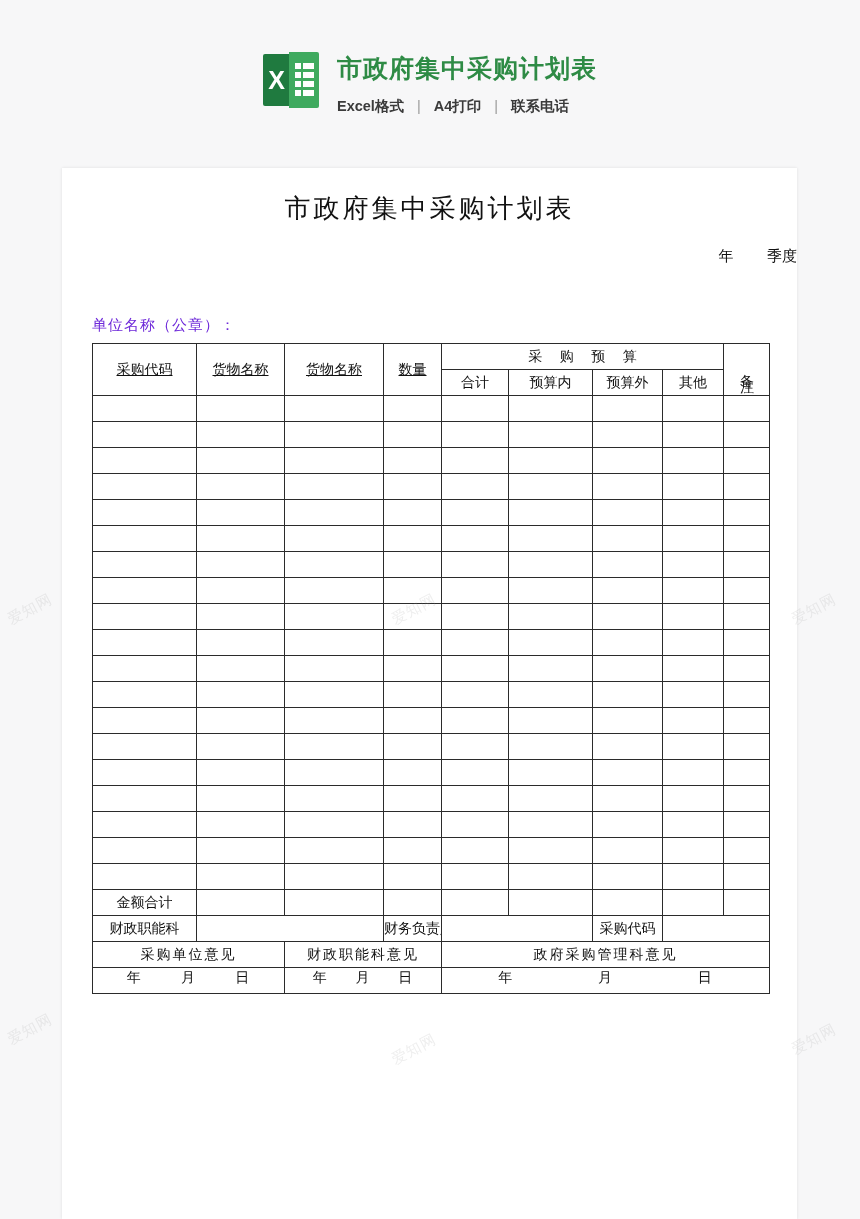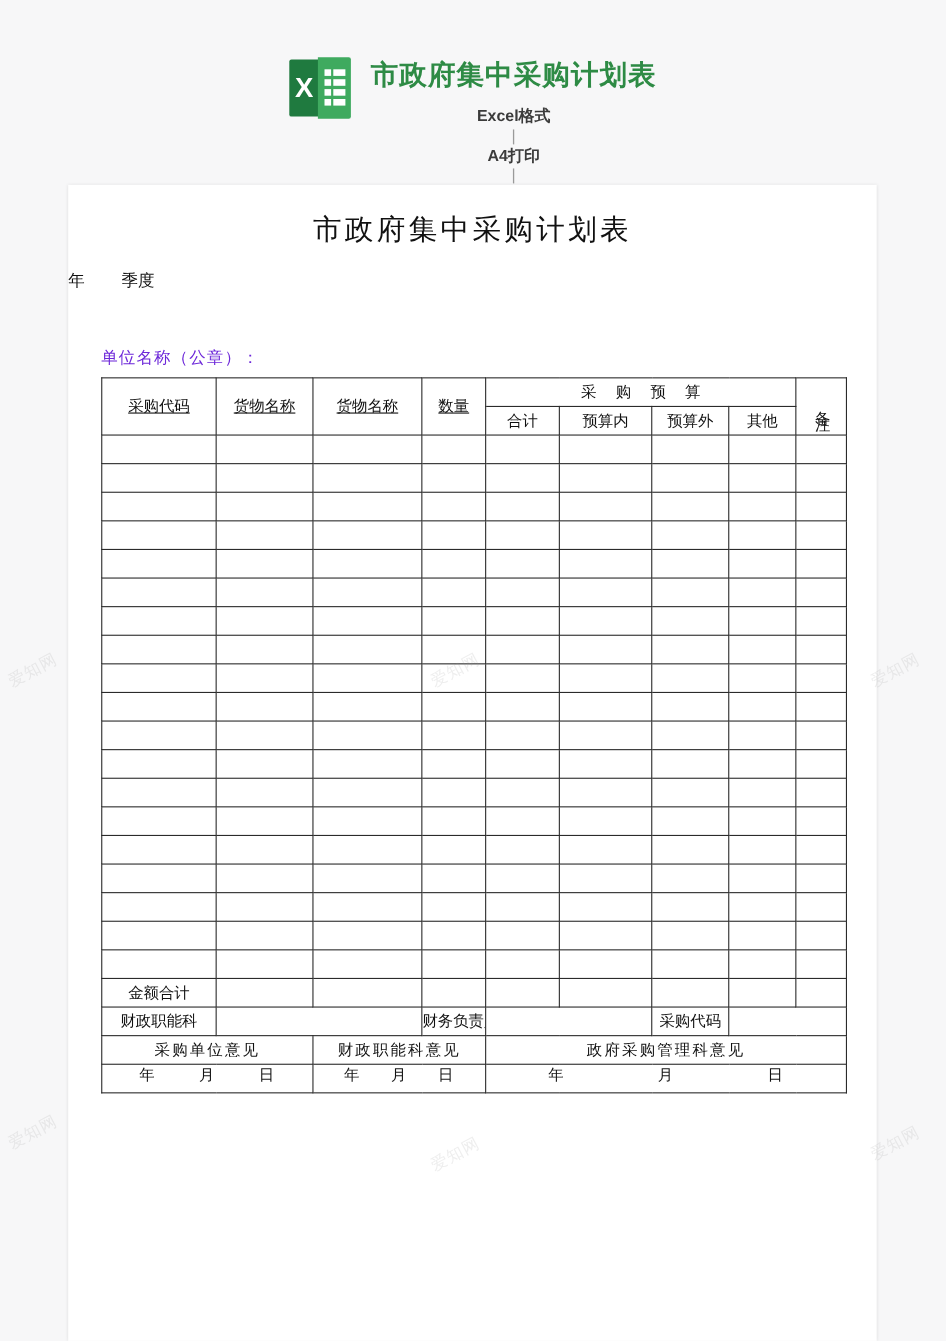--- a/index.html
+++ b/index.html
@@ -78,21 +78,20 @@
   .banner-sub {
     margin-top: 14px;
     color: #3b3b3b;
     font-family: "Liberation Sans", sans-serif;
     font-weight: bold;
     font-size: 14.5px;
     line-height: 18px;
     display: flex;
     align-items: center;
     white-space: nowrap;
-    flex-direction: column;
   }
   .banner-sub .sep {
     color: #9a9a9a;
     margin: 0 13px;
     font-weight: normal;
   }
 
   
   .sheet {
     position: absolute;
@@ -105,21 +104,21 @@
   .doc-title {
     margin-top: 24px;
     text-align: center;
     font-size: 26px;
     letter-spacing: 3px;
     color: #111;
     line-height: 34px;
   }
   .doc-subtitle {
     margin-top: 20px;
-    text-align: left;
+    text-align: right;
     font-size: 15px;
     color: #111;
     line-height: 20px;
   }
   .doc-subtitle .gap { display: inline-block; width: 26px; }
 
   .unit-line {
     margin: 50px 0 8px 0;
     padding-left: 30px;
     font-size: 15px;

